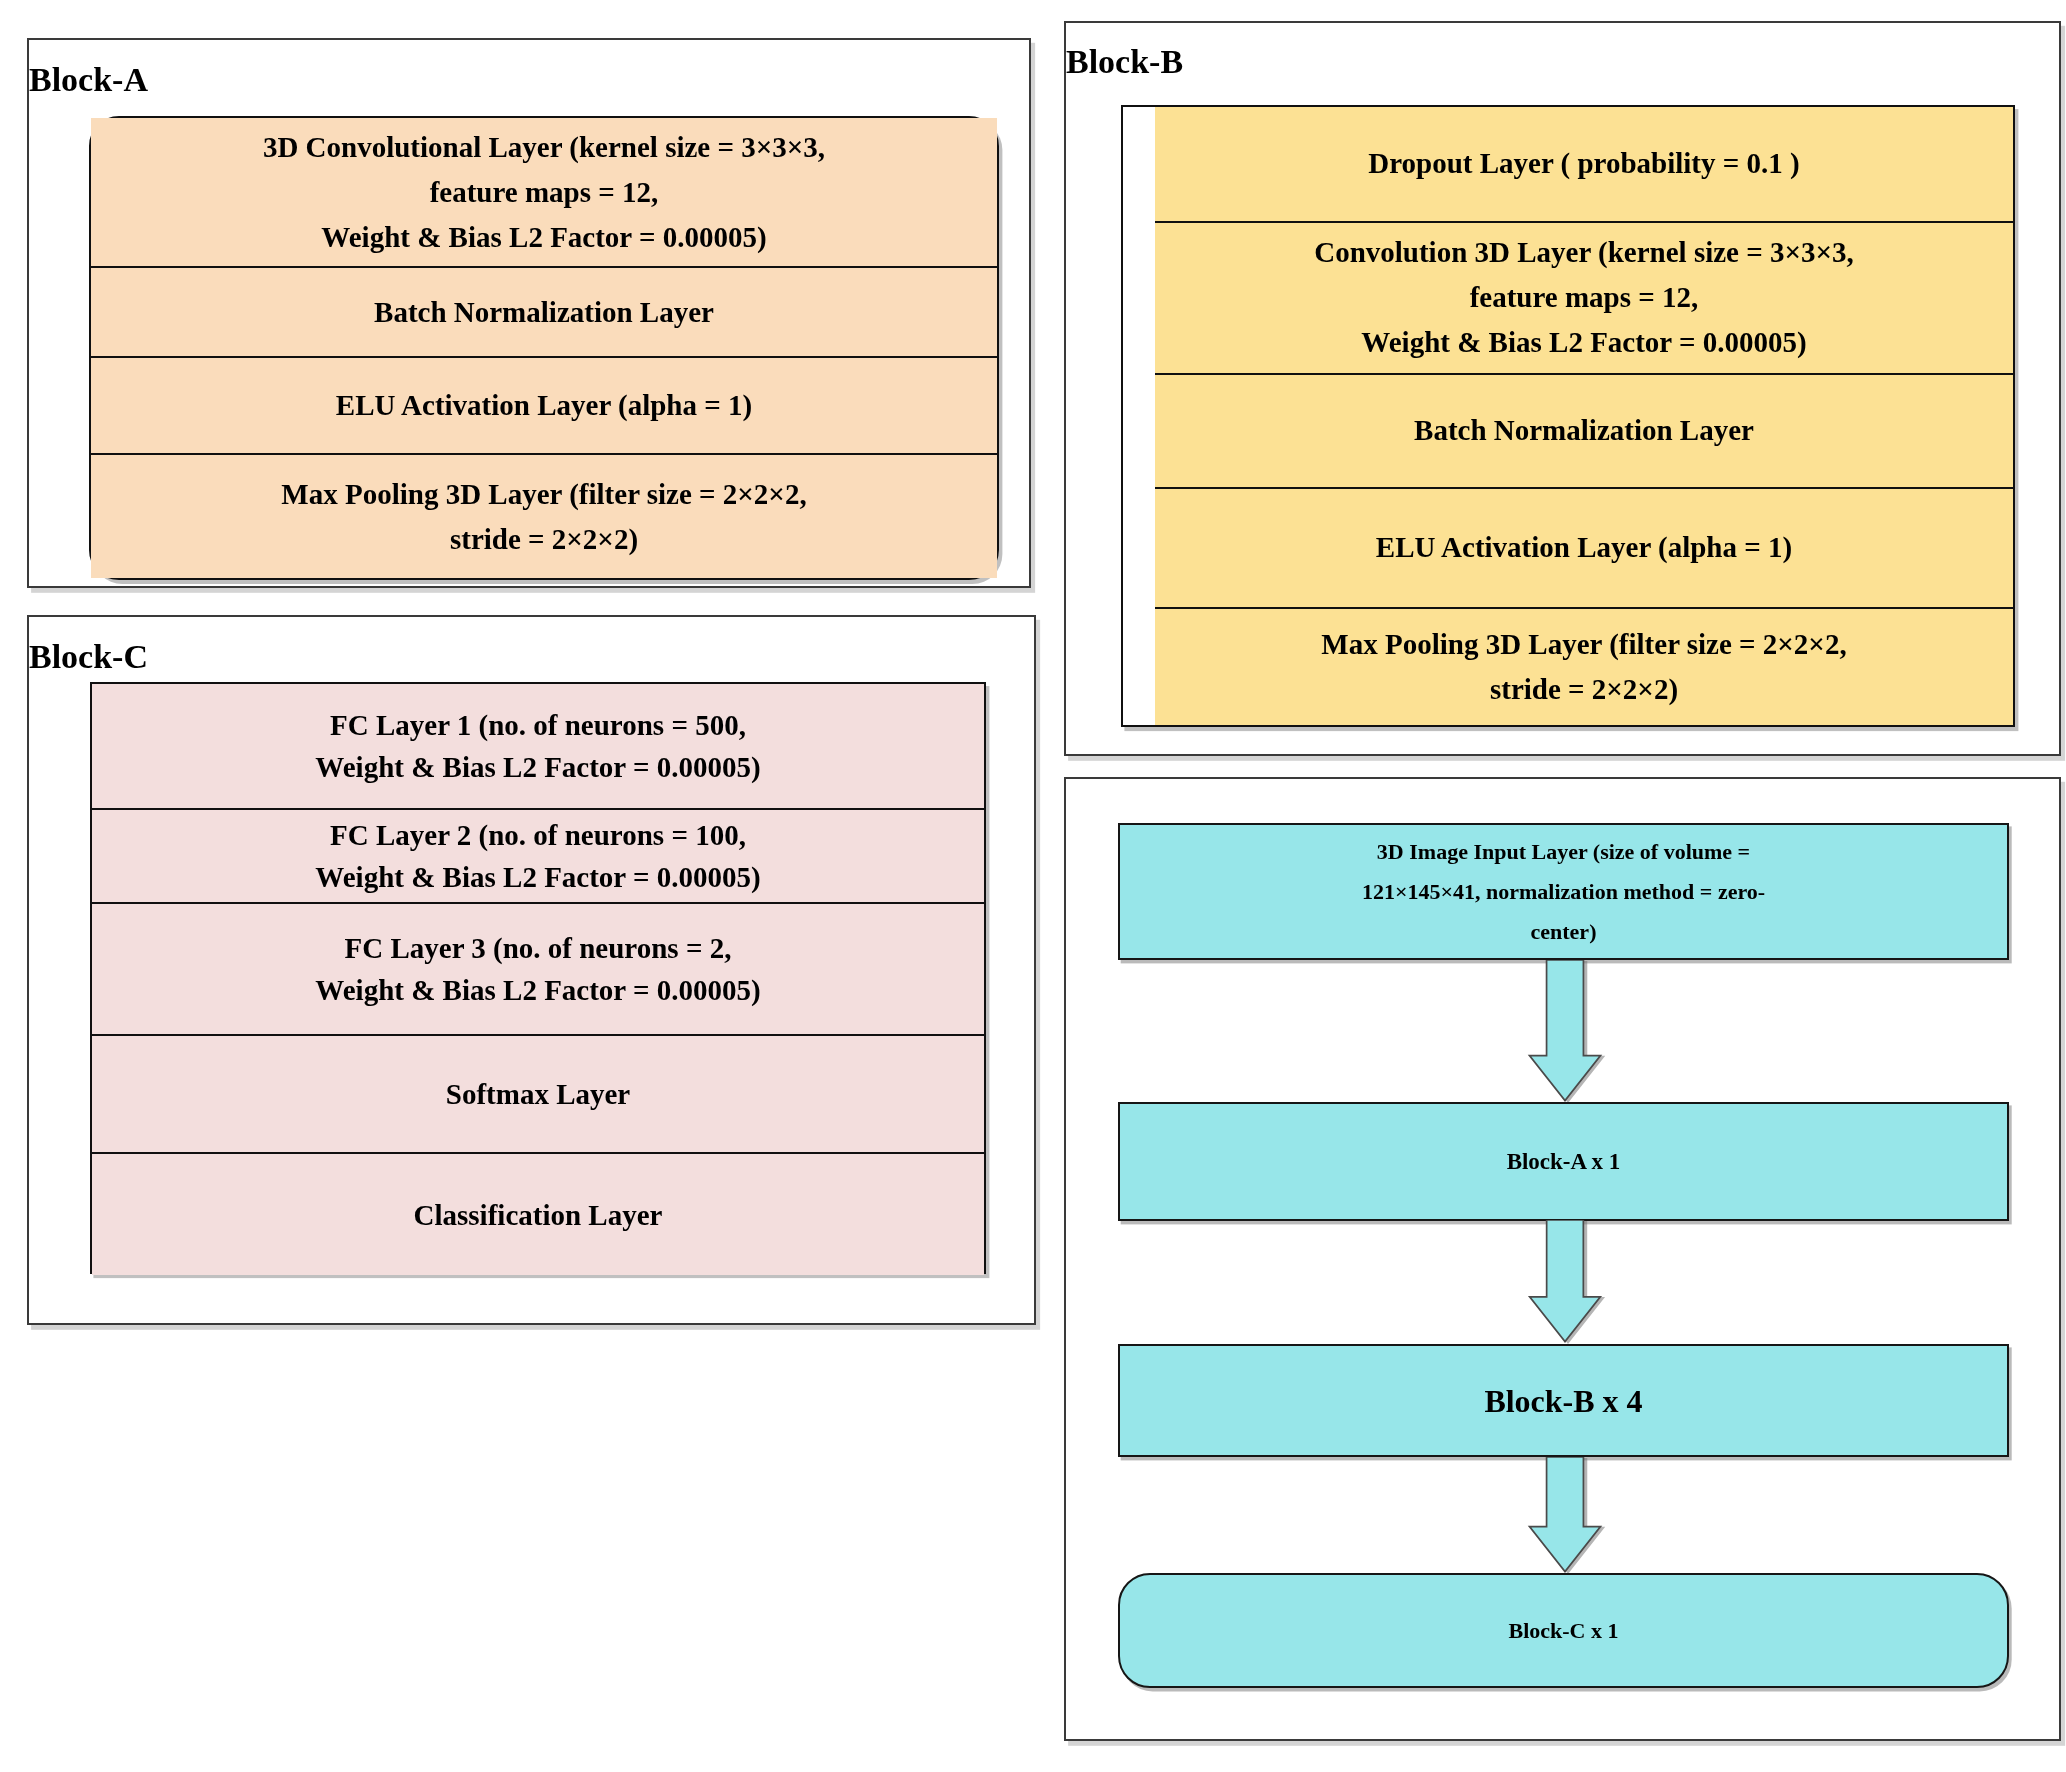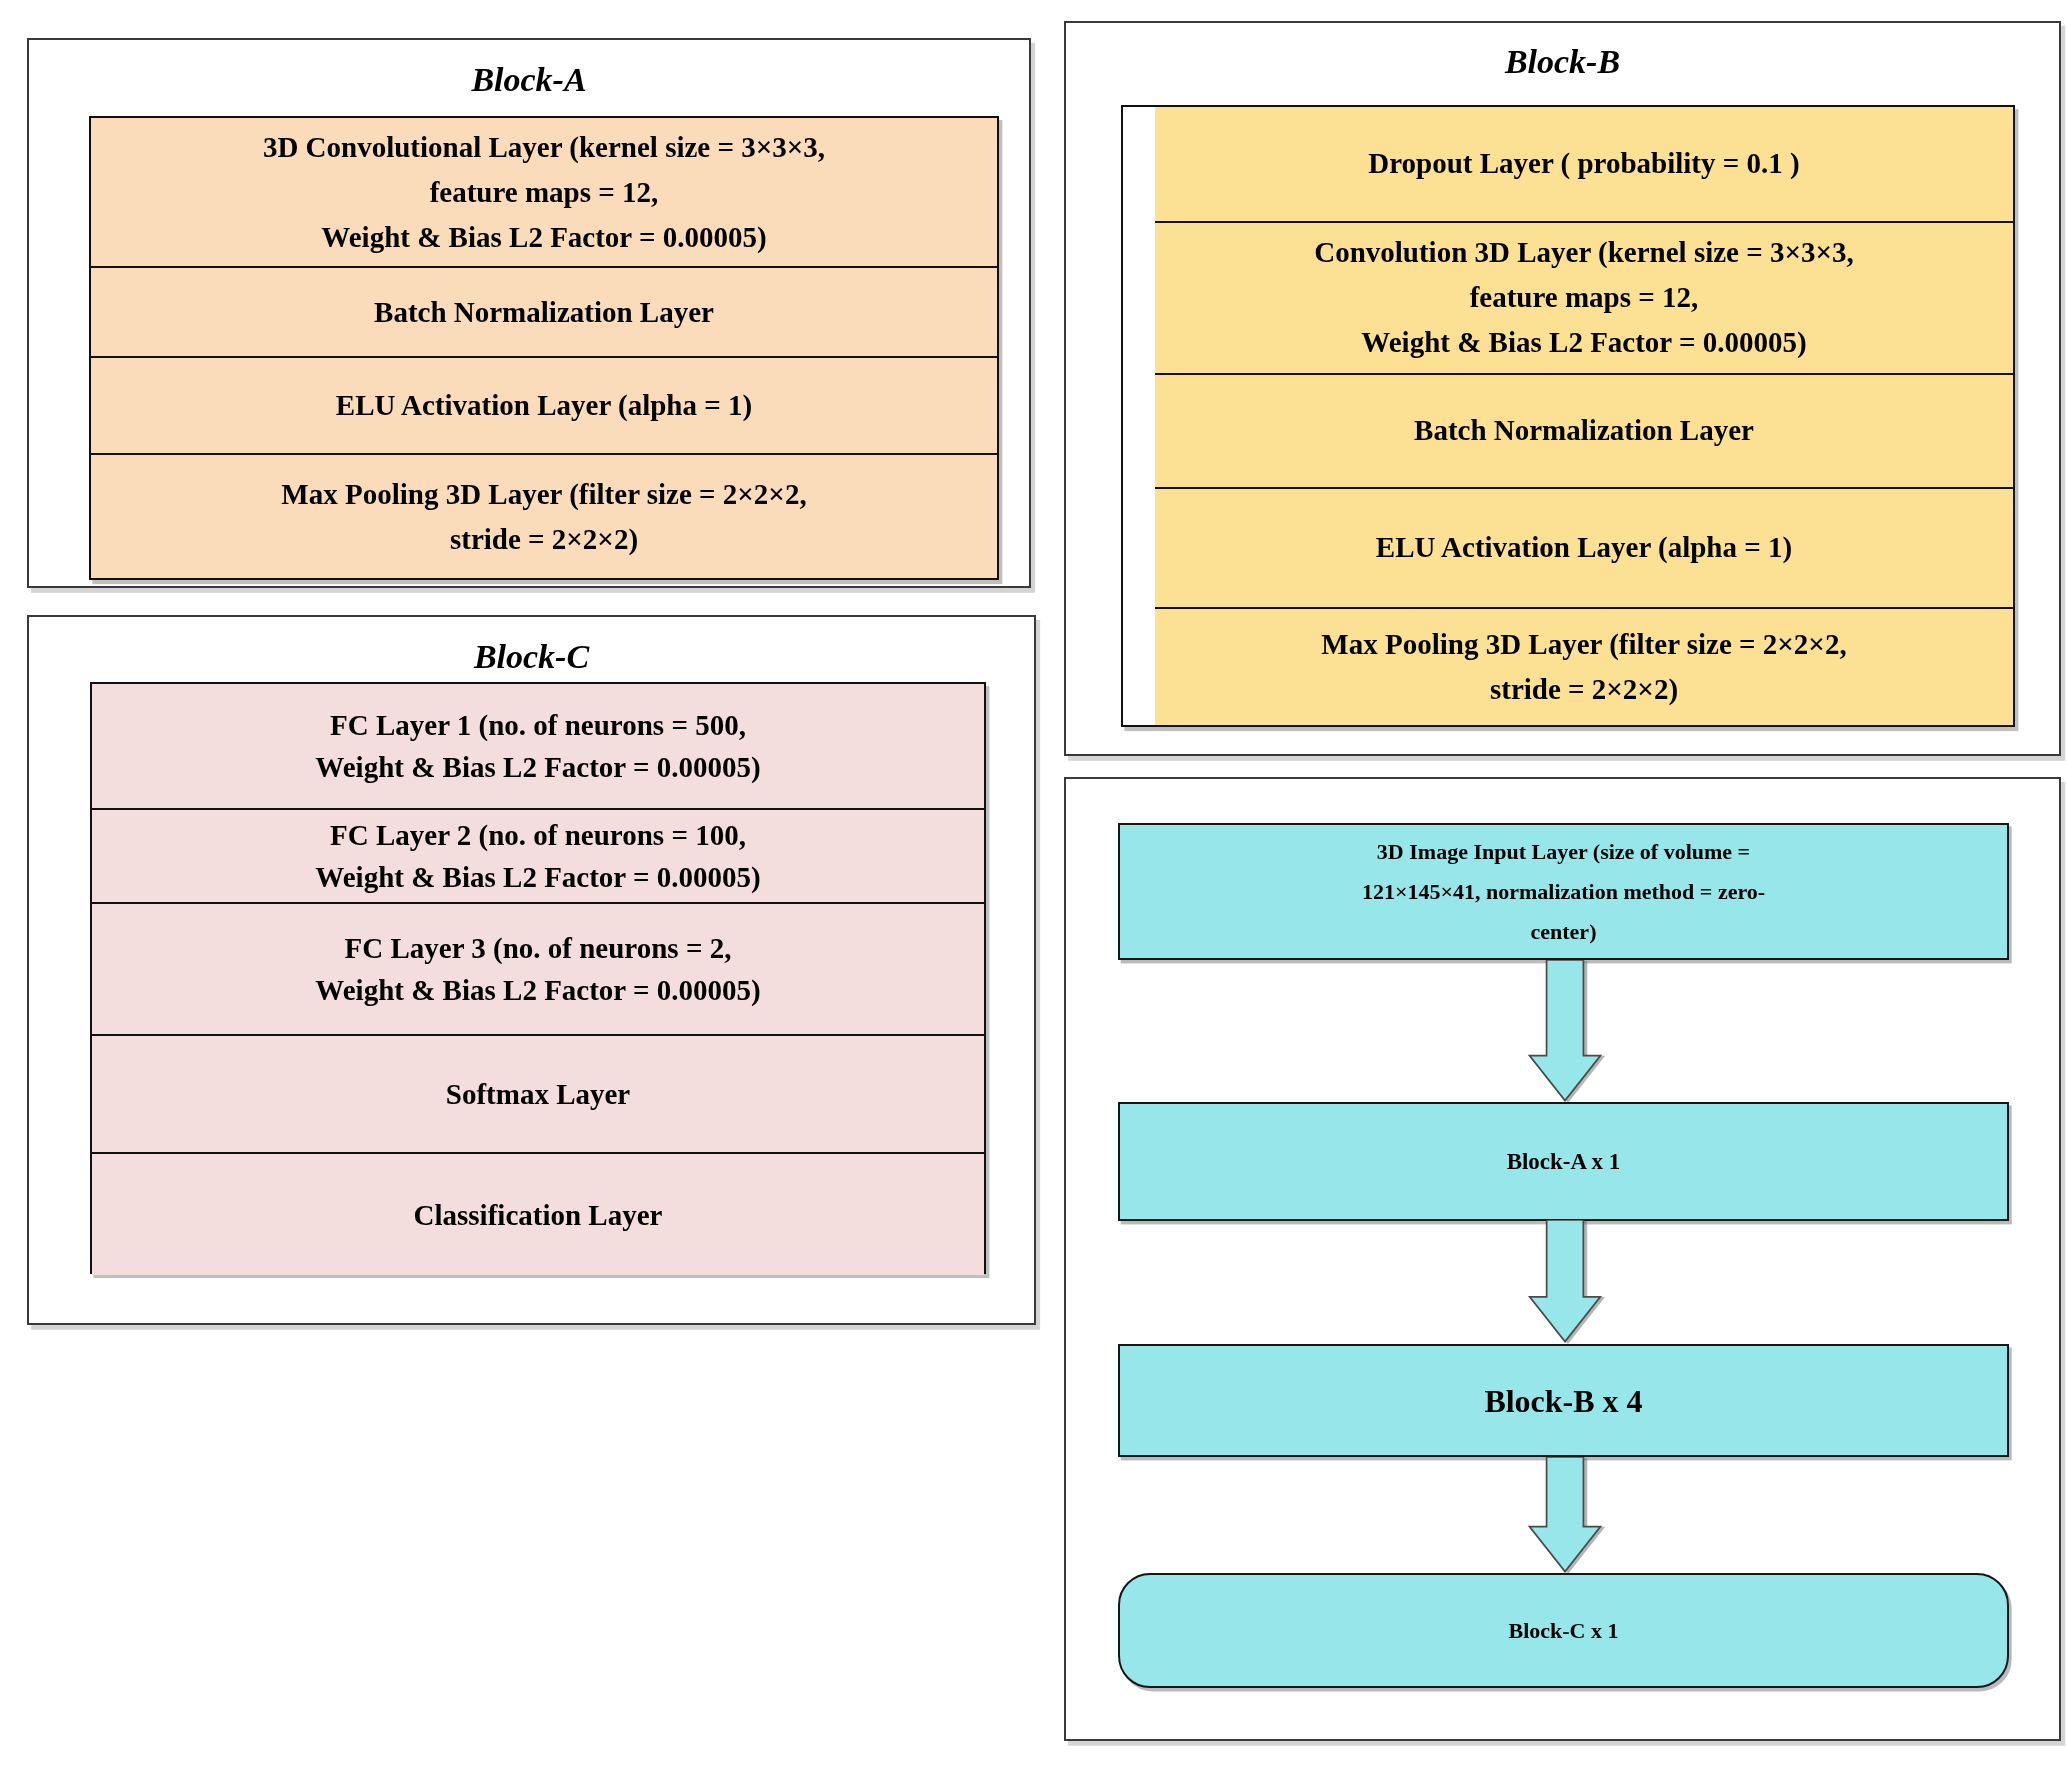--- a/index.html
+++ b/index.html
@@ -16,29 +16,29 @@
     border:2px solid #3a3a3a;
     box-shadow:4.1px 4.8px 0 rgba(160,160,160,.45);
     box-sizing:border-box;
   }
   .panel-a{left:27px;top:38px;width:1004px;height:550px;}
   .panel-b{left:1064px;top:20.5px;width:997px;height:735px;}
   .panel-c{left:27px;top:615px;width:1009px;height:710px;}
   .panel-flow{left:1064px;top:777px;width:997px;height:964px;}
   .btitle{
     position:absolute;left:0;right:0;top:20.5px;
-    text-align:center;font-size:34px;font-weight:bold;font-style:italic;
+    font-size:34px;font-weight:bold;
   }
   
   .ltable{
     position:absolute;display:grid;box-sizing:border-box;
     border:2px solid #101010;
     box-shadow:3.4px 4.1px 0 rgba(130,130,130,.5);
   }
-  .table-a{left:60px;right:30px;top:76px;height:464px;grid-template-rows:150px 90px 97px 123px;}
+  .table-a{left:60px;right:30px;top:76px;height:464px;grid-template-rows:150px 90px 97px 123px;border-radius:30px;}
   .table-b{left:55px;right:44px;top:82px;height:622px;grid-template-rows:116px 152px 114px 120px 116px;padding-left:32px;}
   .table-c{left:61px;right:48px;top:65px;height:592px;grid-template-rows:126px 94px 132px 118px 121px;}
   .cell{
     display:flex;align-items:center;justify-content:center;
     text-align:center;white-space:pre-line;
     font-size:29px;line-height:45px;font-weight:bold;
     border-bottom:2.7px solid #101010;
     box-sizing:border-box;padding:0 19px;
   }
   .cell:last-child{border-bottom:none;}

